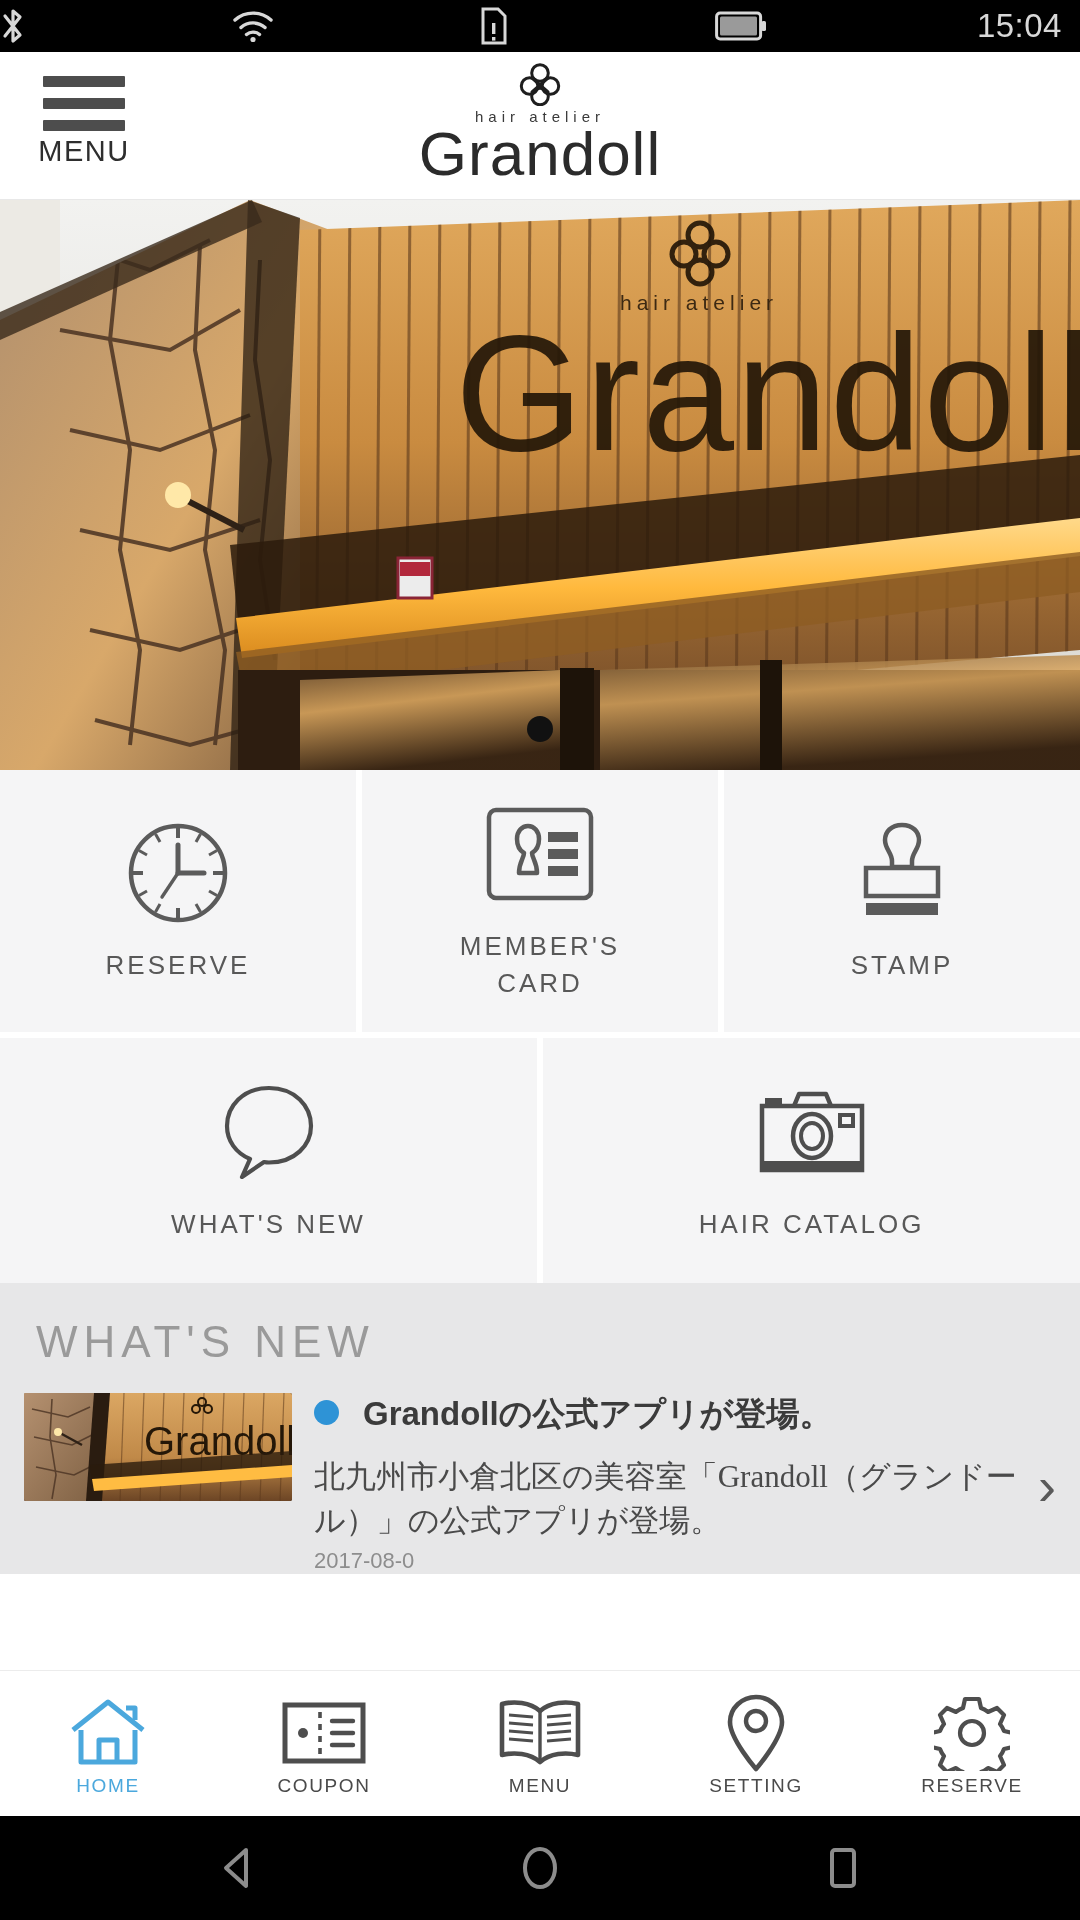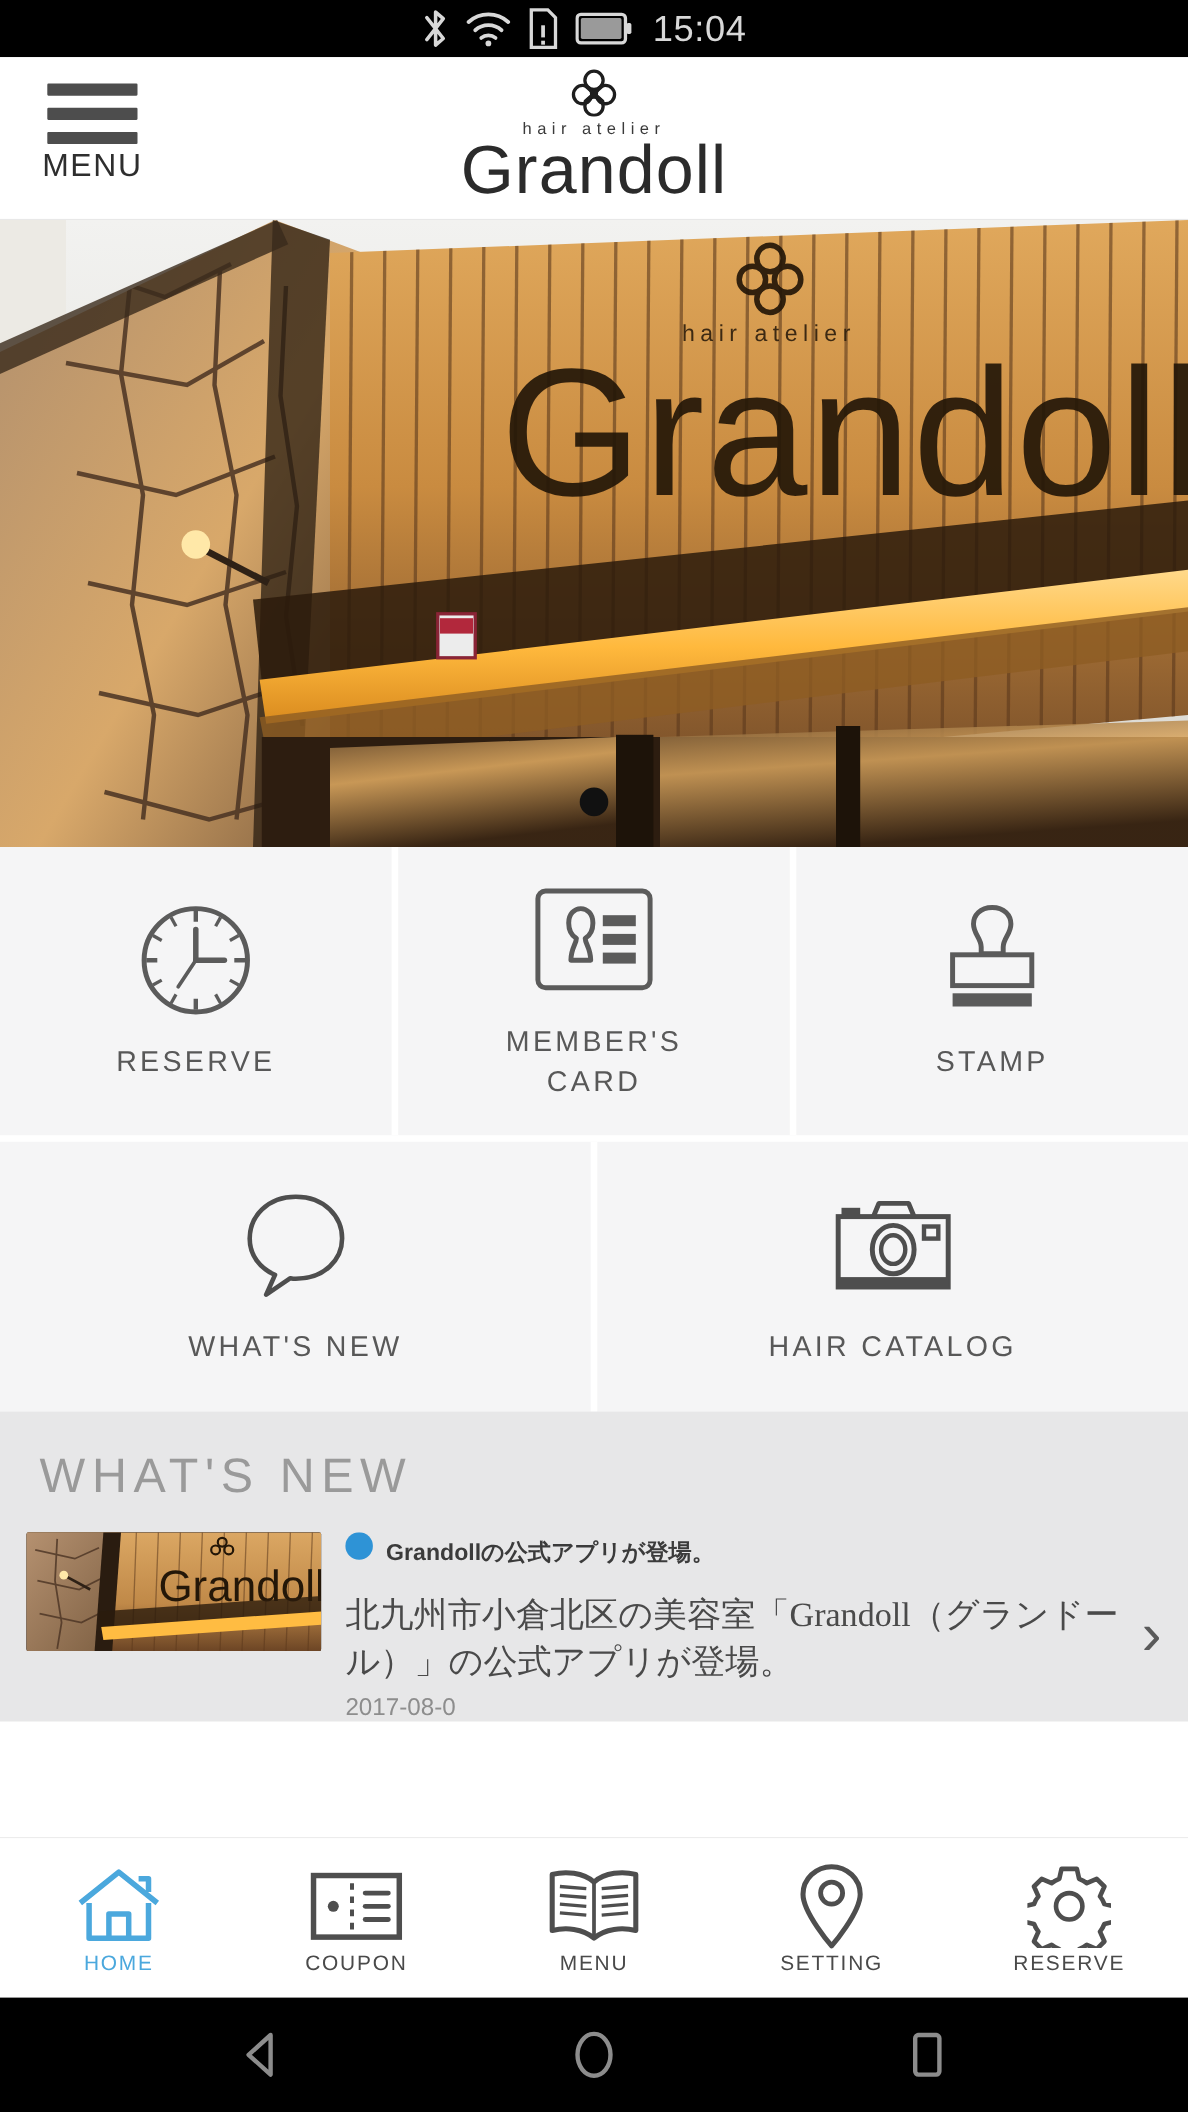--- a/index.html
+++ b/index.html
@@ -7,21 +7,21 @@
     width:1080px; height:1920px;
     background:#ffffff;
     font-family:"Liberation Sans", sans-serif;
     overflow:hidden;
   }
   #screen { position:relative; width:1080px; height:1920px; background:#fff; }
 
   
   .statusbar {
     height:52px; background:#000; display:flex; align-items:center;
-    justify-content:center; padding-right:18px; gap:14px;
+    justify-content:space-between; padding-right:18px; gap:14px;
   }
   .statusbar svg { display:block; }
   .status-time {
     color:#d8d8d8; font-size:33px; letter-spacing:0.5px;
     font-family:"Liberation Sans", sans-serif; margin-left:4px;
   }
 
   
   .appheader {
     height:148px; background:#fff; position:relative;
@@ -86,22 +86,22 @@
     font-size:44px; font-weight:400; letter-spacing:6px; color:#9a9a9a;
     padding-left:36px; margin-bottom:26px; font-family:"Liberation Sans", sans-serif;
   }
   .newsitem { display:flex; align-items:flex-start; padding:0 14px 0 24px; position:relative; }
   .newsthumb {
     width:268px; height:108px; flex:none; overflow:hidden; position:relative;
     background:#2a1e16; border-radius:2px;
   }
   .newsbody { flex:1; padding-left:22px; padding-right:40px; overflow:hidden; }
   .newstitle {
-    font-size:21px; font-weight:bold; color:#3b3b3b; line-height:1.28;
-    display:flex; align-items:baseline; gap:8px;
+    font-size:33px; font-weight:bold; color:#3b3b3b; line-height:1.28;
+    display:flex; align-items:baseline; gap:20px;
     font-family:"Liberation Sans", sans-serif;
   }
   .bluedot {
     display:inline-block; width:25px; height:25px; border-radius:50%;
     background:#2e93d6; flex:none; margin-right:4px;
   }
   .newsdesc {
     font-size:31px; color:#4a4a4a; line-height:1.4; margin-top:20px;
     font-family:Liberation Serif, serif;
   }

